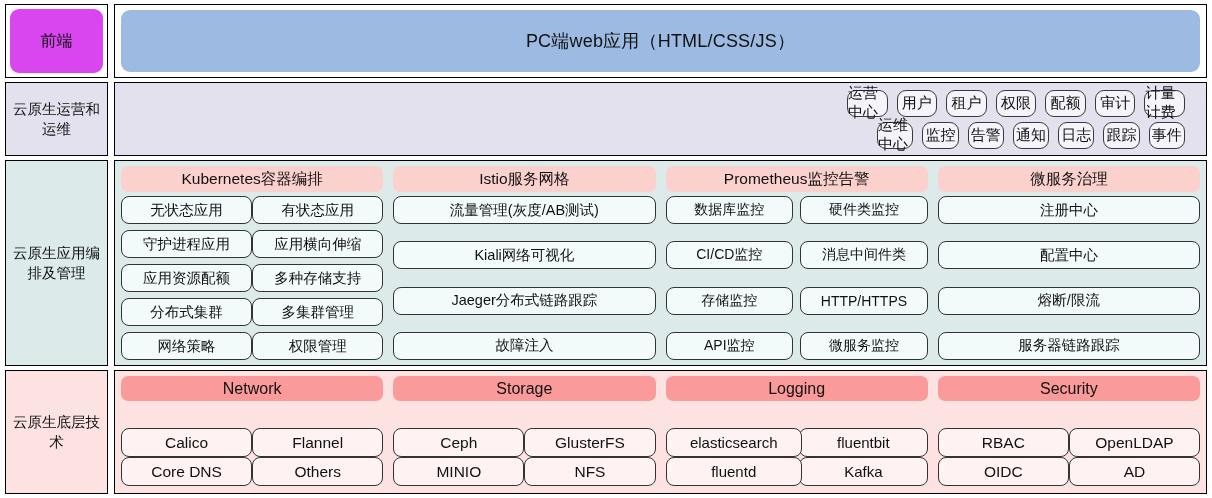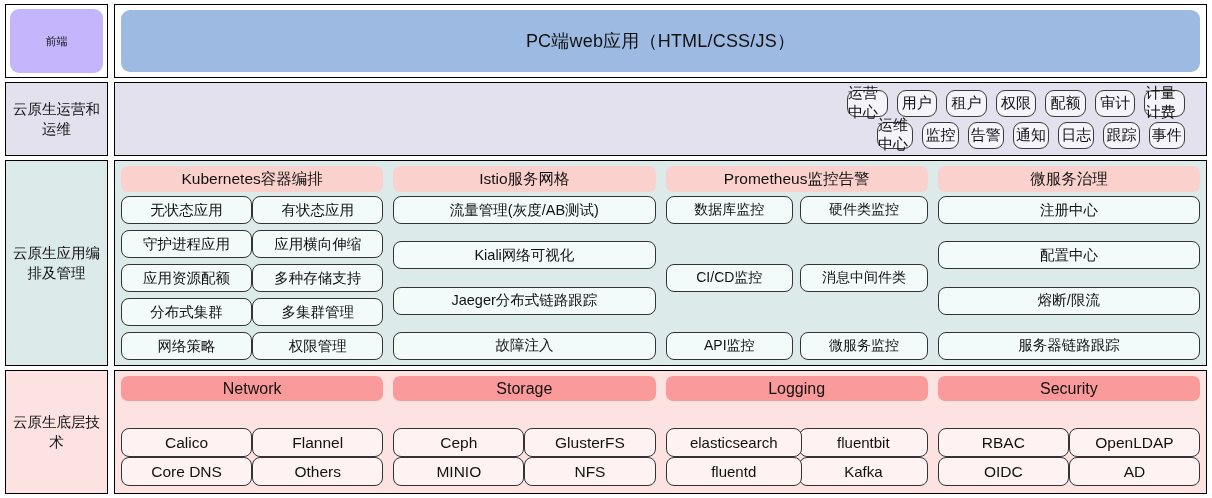--- a/index.html
+++ b/index.html
@@ -30,24 +30,24 @@
     display:flex;align-items:center;justify-content:center;
     text-align:center;
     font-size:14.5px;
     line-height:20px;
     margin:2px 3px 2px 2px;
     padding:0 4px;
   }
   .label-frontend{background:#ffffff;border:1px solid #000;padding:4px;}
   .label-frontend .pill{
     width:100%;height:100%;
-    background:#c4b5fd;
+    background:#d946ef;
     border-radius:9px;
     display:flex;align-items:center;justify-content:center;
-    font-size:11px;
+    font-size:16px;
   }
   .label-ops{background:#E3E1ED;}
   .label-orch{background:#DCEAEA;}
   .label-infra{background:#FDE2E2;}
 
   .content-cell{
     flex:1;
     border:1px solid #000;
     box-sizing:border-box;
     margin:2px 2px 2px 3px;
@@ -240,20 +240,24 @@
         <div class="col-body">
           <div class="cell-row">
             <div class="pill-item">数据库监控</div>
             <div class="pill-item">硬件类监控</div>
           </div>
           <div class="cell-row">
             <div class="pill-item">CI/CD监控</div>
             <div class="pill-item">消息中间件类</div>
           </div>
           <div class="cell-row">
+            <div class="pill-item">存储监控</div>
+            <div class="pill-item">HTTP/HTTPS</div>
+          </div>
+          <div class="cell-row">
             <div class="pill-item">API监控</div>
             <div class="pill-item">微服务监控</div>
           </div>
         </div>
       </div>
 
       <div class="col col-msg">
         <div class="col-head">微服务治理</div>
         <div class="col-body">
           <div class="cell-row">

